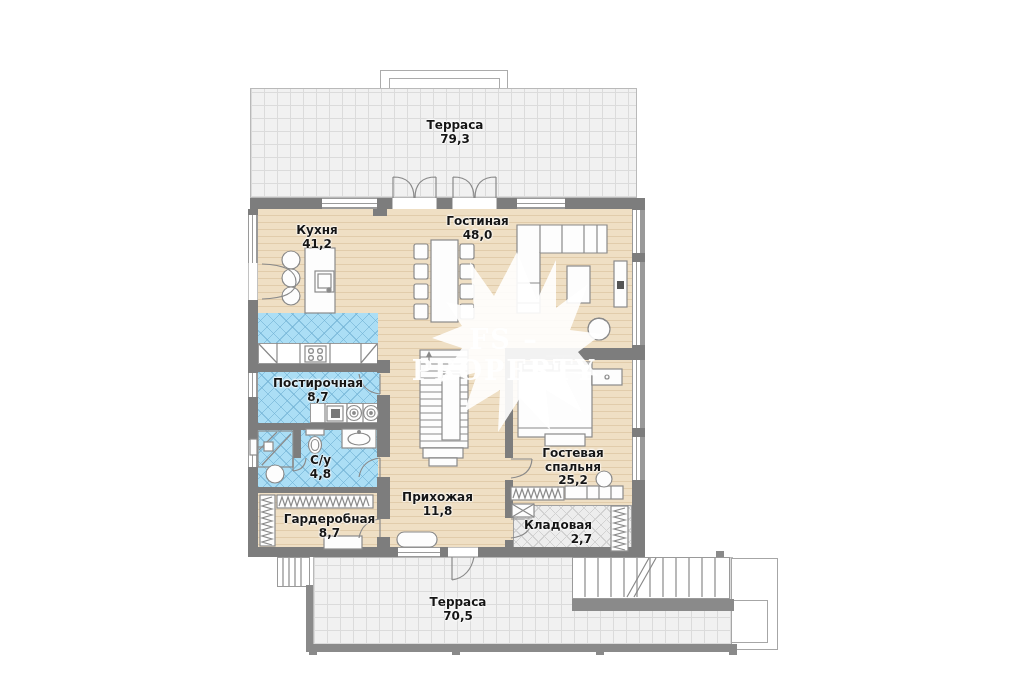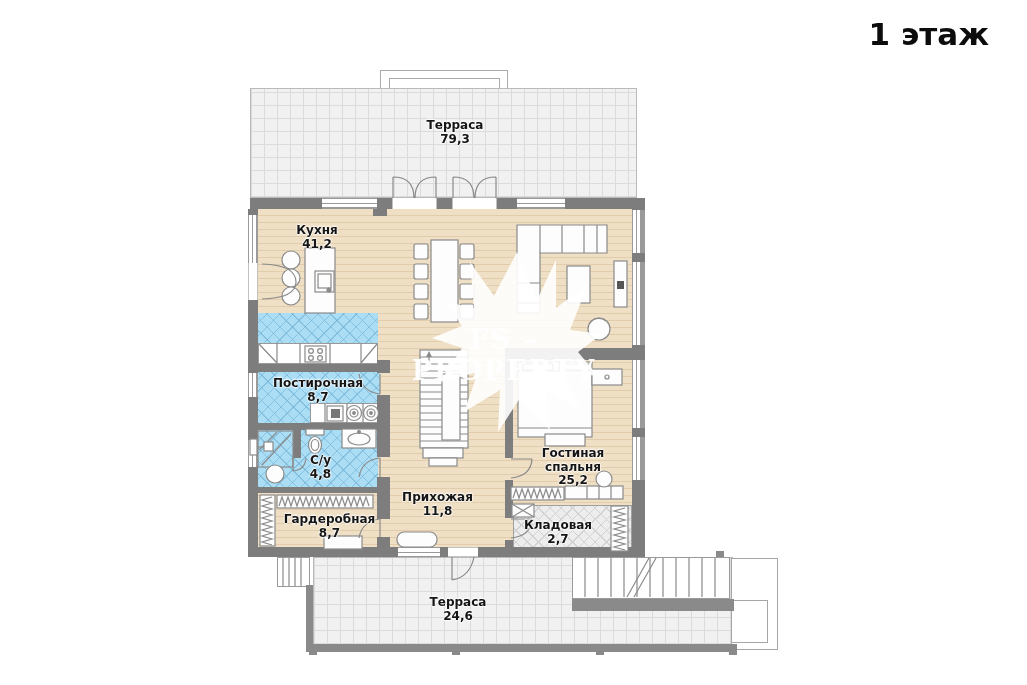--- a/index.html
+++ b/index.html
@@ -29,21 +29,20 @@
      font-family:"DejaVu Serif","Liberation Serif",serif;font-weight:bold;font-size:27px;
      letter-spacing:2px;color:rgba(255,255,255,0.95);}
   .rlabel{position:absolute;z-index:7;text-align:center;font-weight:bold;font-size:12px;line-height:13.5px;color:#151515;
      text-shadow:0 0 2px #fff,0 1px 2px #fff,0 -1px 2px #fff;}
 </style>
 </head>
 <body>
 
 <div class="plan">
 
-  <div class="title">1 этаж</div>
 
   <div class="steprect" style="left:380px;top:70px;width:128px;height:18px;"></div>
   <div class="steprect" style="left:389px;top:78px;width:111px;height:10px;"></div>
   <div class="terr" style="left:250px;top:88px;width:387px;height:110px;"></div>
 
   <div class="wood" style="left:258px;top:209px;width:374px;height:338px;"></div>
 
   <div class="tileblue" style="left:258px;top:313px;width:120px;height:31px;"></div>
   <div class="white" style="left:258px;top:343px;width:120px;height:21px;"></div>
   <div class="tileblue" style="left:258px;top:370px;width:122px;height:53px;"></div>
@@ -279,42 +278,46 @@
   <div class="wmtext">FS – PROPERTY</div>
 
   <div class="rlabel" style="left:375px;top:119px;width:160px;">
     <div>Терраса</div>
       <div>79,3</div>
   </div>
   <div class="rlabel" style="left:267px;top:224px;width:100px;">
     <div>Кухня</div>
       <div>41,2</div>
   </div>
+  <div class="rlabel" style="left:425px;top:215px;width:105px;">
+    <div>Гостиная</div>
+      <div>48,0</div>
+  </div>
   <div class="rlabel" style="left:256px;top:377px;width:124px;">
     <div>Постирочная</div>
       <div>8,7</div>
   </div>
   <div class="rlabel" style="left:278px;top:454px;width:85px;">
     <div>С/у</div>
       <div>4,8</div>
   </div>
   <div class="rlabel" style="left:531px;top:447px;width:84px;">
-    <div>Гостиная спальня</div>
+    <div>Гостевая спальня</div>
       <div>25,2</div>
   </div>
   <div class="rlabel" style="left:395px;top:491px;width:85px;">
     <div>Прихожая</div>
       <div>11,8</div>
   </div>
   <div class="rlabel" style="left:277px;top:513px;width:105px;">
     <div>Гардеробная</div>
       <div>8,7</div>
   </div>
-  <div class="rlabel" style="left:524px;top:519px;width:68px;">
+  <div class="rlabel" style="left:524px;top:519px;width:68px;text-align:right;">
     <div>Кладовая</div>
       <div>2,7</div>
   </div>
   <div class="rlabel" style="left:378px;top:596px;width:160px;">
     <div>Терраса</div>
-      <div>24,6</div>
+      <div>70,5</div>
   </div>
 
 </div>
 
 </body></html>

